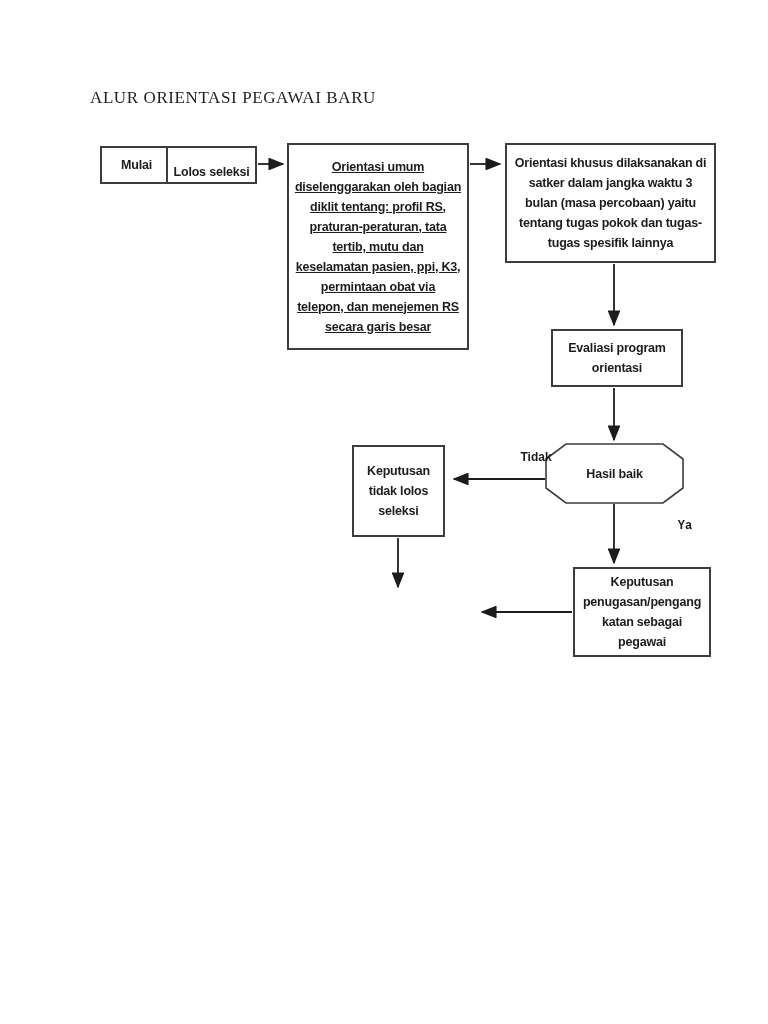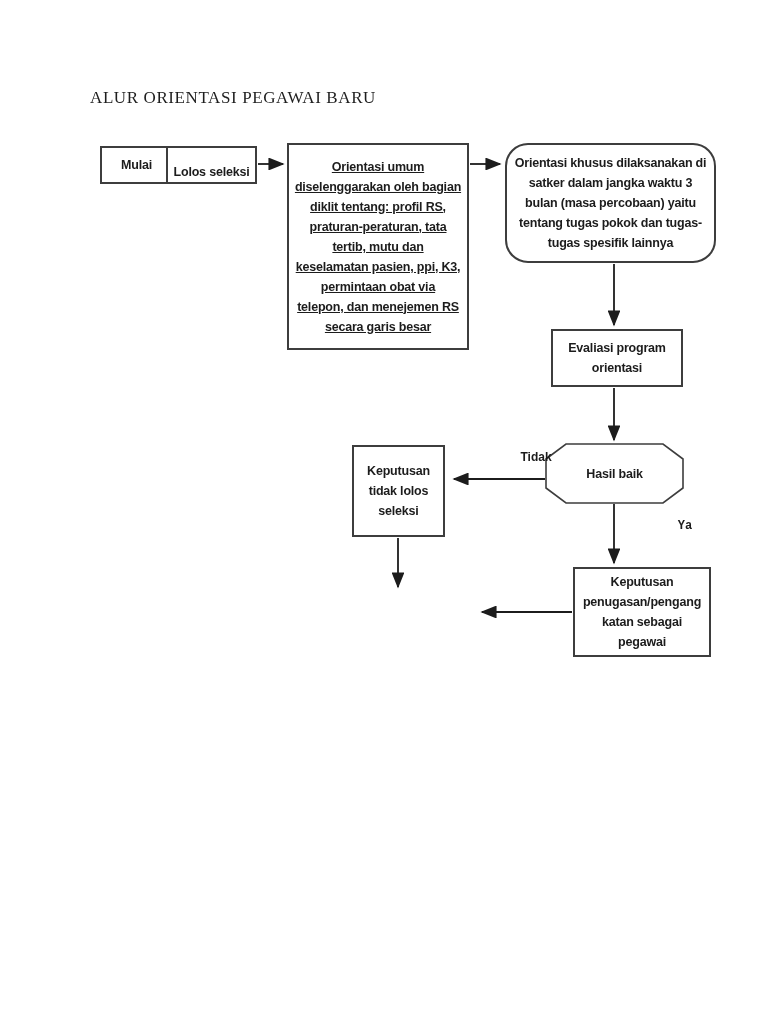--- a/index.html
+++ b/index.html
@@ -38,21 +38,21 @@
     font-weight: bold;
     font-size: 12.5px;
     line-height: 20px;
     letter-spacing: -0.2px;
     white-space: pre-line;
     color: #1c1c1c;
   }
   .node-mulai          { left: 64px;  top: 146px; width: 73px;  height: 38px; margin-left: 36px; }
   .node-lolos-seleksi  { left: 166px; top: 146px; width: 91px;  height: 38px; align-items: flex-end; }
   .node-orientasi-umum { left: 287px; top: 143px; width: 182px; height: 207px; text-decoration: underline; }
-  .node-orientasi-khusus { left: 505px; top: 143px; width: 211px; height: 120px; border-radius: 23px; }
+  .node-orientasi-khusus { left: 505px; top: 143px; width: 211px; height: 120px; }
   .node-evaluasi       { left: 551px; top: 329px; width: 132px; height: 58px; }
   .node-tidak-lolos    { left: 352px; top: 445px; width: 93px;  height: 92px; }
   .node-penugasan      { left: 573px; top: 567px; width: 138px; height: 90px; }
   .node-selesai {
     left: 331px; top: 591px; width: 143px; height: 50px;
     border: 1.5px solid #3d3d3d;
     border-radius: 50%;
   }
   .node-hasil-baik {
     left: 546px; top: 444px; width: 137px; height: 60px;

